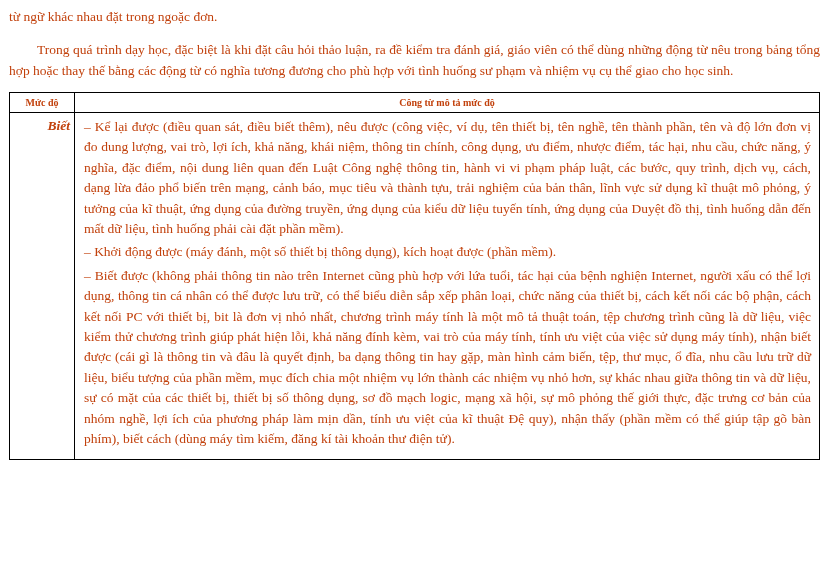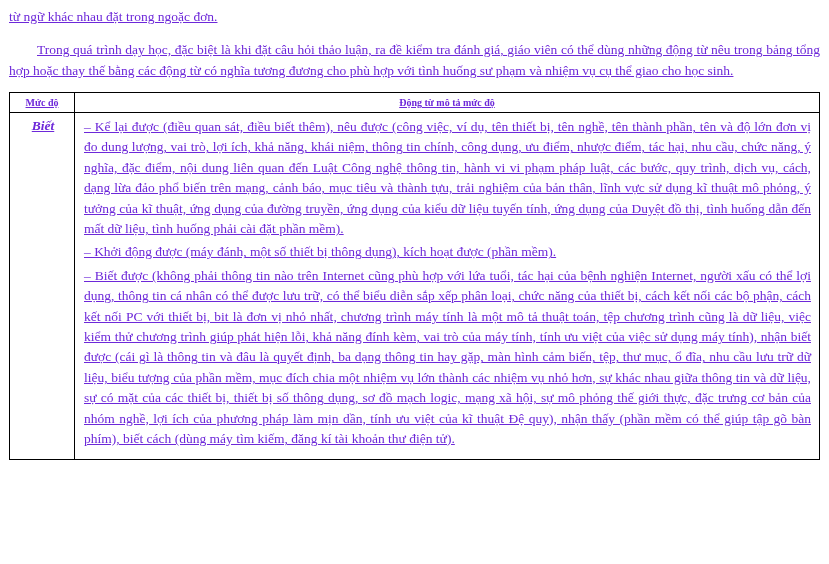--- a/index.html
+++ b/index.html
@@ -7,23 +7,22 @@
     padding: 0;
     background: #ffffff;
   }
   .page {
     width: 829px;
     height: 464px;
     box-sizing: border-box;
     padding: 6px 9px 8px 9px;
     font-family: "Liberation Serif", "DejaVu Serif", serif;
     font-size: 13.5px;
-    color: #6d28d9;
+    color: #c2410c;
     overflow: hidden;
-    text-decoration: underline;
   }
   .leading-line {
     margin: 0 0 10px 0;
     line-height: 21px;
   }
   .intro-para {
     margin: 12px 0 11px 0;
     text-indent: 28px;
     text-align: justify;
     line-height: 21px;
@@ -45,21 +44,21 @@
     font-weight: bold;
     text-align: center;
     padding: 4px 3px;
     font-size: 10px;
     vertical-align: middle;
   }
   td.level-cell {
     padding: 5px 4px 4px 6px;
     font-weight: bold;
     font-style: italic;
-    text-align: center;
+    text-align: right;
   }
   td.verbs-cell {
     padding: 1px 8px 6px 9px;
     margin-left: 48px;
   }
   td.verbs-cell p {
     margin: 3px 0 3px 0;
     text-align: justify;
     line-height: 20.4px;
   }
@@ -70,21 +69,21 @@
 <div class="page">
 
   <p class="leading-line">từ ngữ khác nhau đặt trong ngoặc đơn.</p>
 
   <p class="intro-para">Trong quá trình dạy học, đặc biệt là khi đặt câu hỏi thảo luận, ra đề kiểm tra đánh giá, giáo viên có thể dùng những động từ nêu trong bảng tổng hợp hoặc thay thế bằng các động từ có nghĩa tương đương cho phù hợp với tình huống sư phạm và nhiệm vụ cụ thể giao cho học sinh.</p>
 
   <table class="level-table">
     <thead>
       <tr>
         <th class="col-level">Mức độ</th>
-        <th class="col-verbs">Động từ mô tả mức độ</th>
+        <th class="col-verbs">Công từ mô tả mức độ</th>
       </tr>
     </thead>
     <tbody>
       <tr>
         <td class="level-cell">Biết</td>
         <td class="verbs-cell">
           <p>– Kể lại được (điều quan sát, điều biết thêm), nêu được (công việc, ví dụ, tên thiết bị, tên nghề, tên thành phần, tên và độ lớn đơn vị đo dung lượng, vai trò, lợi ích, khả năng, khái niệm, thông tin chính, công dụng, ưu điểm, nhược điểm, tác hại, nhu cầu, chức năng, ý nghĩa, đặc điểm, nội dung liên quan đến Luật Công nghệ thông tin, hành vi vi phạm pháp luật, các bước, quy trình, dịch vụ, cách, dạng lừa đảo phổ biến trên mạng, cảnh báo, mục tiêu và thành tựu, trải nghiệm của bản thân, lĩnh vực sử dụng kĩ thuật mô phỏng, ý tưởng của kĩ thuật, ứng dụng của đường truyền, ứng dụng của kiểu dữ liệu tuyến tính, ứng dụng của Duyệt đồ thị, tình huống dẫn đến mất dữ liệu, tình huống phải cài đặt phần mềm).</p>
           <p>– Khởi động được (máy đánh, một số thiết bị thông dụng), kích hoạt được (phần mềm).</p>
           <p>– Biết được (không phải thông tin nào trên Internet cũng phù hợp với lứa tuổi, tác hại của bệnh nghiện Internet, người xấu có thể lợi dụng, thông tin cá nhân có thể được lưu trữ, có thể biểu diễn sắp xếp phân loại, chức năng của thiết bị, cách kết nối các bộ phận, cách kết nối PC với thiết bị, bit là đơn vị nhỏ nhất, chương trình máy tính là một mô tả thuật toán, tệp chương trình cũng là dữ liệu, việc kiểm thử chương trình giúp phát hiện lỗi, khả năng đính kèm, vai trò của máy tính, tính ưu việt của việc sử dụng máy tính), nhận biết được (cái gì là thông tin và đâu là quyết định, ba dạng thông tin hay gặp, màn hình cảm biến, tệp, thư mục, ổ đĩa, nhu cầu lưu trữ dữ liệu, biểu tượng của phần mềm, mục đích chia một nhiệm vụ lớn thành các nhiệm vụ nhỏ hơn, sự khác nhau giữa thông tin và dữ liệu, sự có mặt của các thiết bị, thiết bị số thông dụng, sơ đồ mạch logic, mạng xã hội, sự mô phỏng thế giới thực, đặc trưng cơ bản của nhóm nghề, lợi ích của phương pháp làm mịn dần, tính ưu việt của kĩ thuật Đệ quy), nhận thấy (phần mềm có thể giúp tập gõ bàn phím), biết cách (dùng máy tìm kiếm, đăng kí tài khoản thư điện tử).</p>
         </td>

